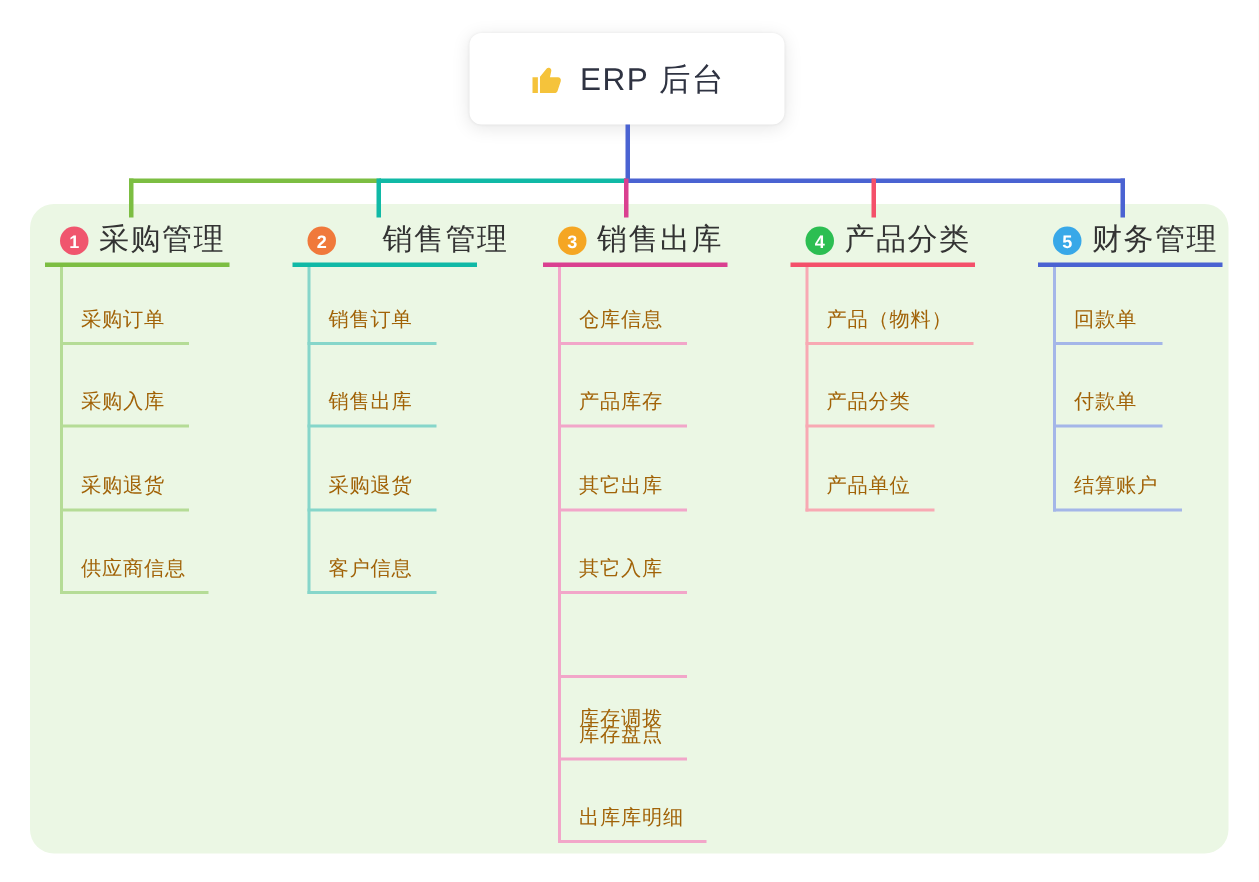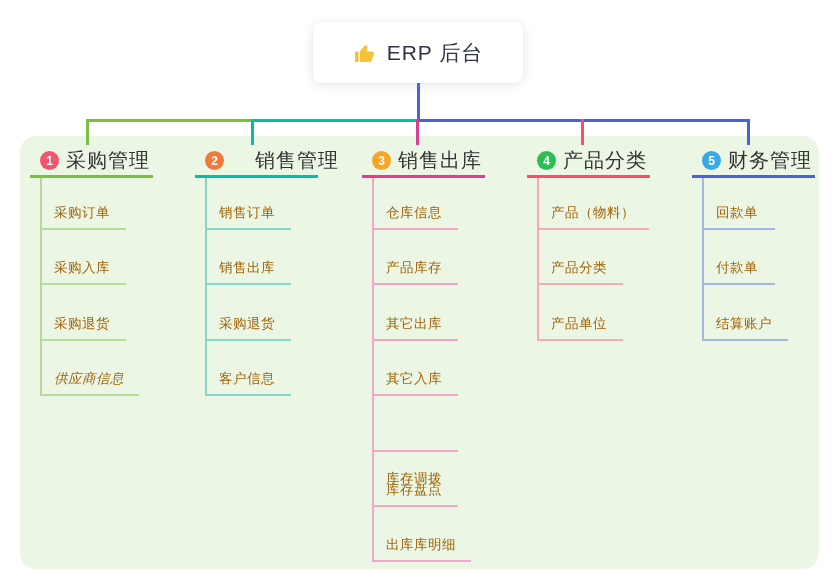--- a/index.html
+++ b/index.html
@@ -68,21 +68,21 @@
         <div class="branch-circle" style="left: 40px; top: 151px; background: rgb(240, 86, 110);">1</div>
         <div class="branch-label" style="left: 66px; top: 151px;">采购管理</div>
         <div class="hline" style="left: 30px; top: 175px; width: 123px; height: 3px; background: rgb(124, 190, 66);"></div>
         <div class="vline" style="left: 40px; top: 178px; width: 2px; height: 218.2px; background: rgb(181, 220, 150);"></div>
         <div class="sub-label" style="left: 54px; top: 204px;">采购订单</div>
         <div class="hline" style="left: 40px; top: 228px; width: 86px; height: 2px; background: rgb(181, 220, 150);"></div>
         <div class="sub-label" style="left: 54px; top: 259px; text-align: center;">采购入库</div>
         <div class="hline" style="left: 40px; top: 283px; width: 86px; height: 2px; background: rgb(181, 220, 150);"></div>
         <div class="sub-label" style="left: 54px; top: 315px;">采购退货</div>
         <div class="hline" style="left: 40px; top: 339px; width: 86px; height: 2px; background: rgb(181, 220, 150);"></div>
-        <div class="sub-label" style="left: 54px; top: 370px; font-style: italic;">供应商信息</div>
+        <div class="sub-label" style="left: 54px; top: 370px;">供应商信息</div>
         <div class="hline" style="left: 40px; top: 394px; width: 99px; height: 2px; background: rgb(181, 220, 150);"></div>
       </div>
       <div>
         <div class="branch-circle" style="left: 205px; top: 151px; background: rgb(240, 121, 59);">2</div>
         <div class="branch-label" style="left: 218px; top: 151px; margin-left: 37px;">销售管理</div>
         <div class="hline" style="left: 195px; top: 175px; width: 123px; height: 3px; background: rgb(16, 185, 166);"></div>
         <div class="vline" style="left: 205px; top: 178px; width: 2px; height: 218.2px; background: rgb(134, 214, 202);"></div>
         <div class="sub-label" style="left: 219px; top: 204px;">销售订单</div>
         <div class="hline" style="left: 205px; top: 228px; width: 86px; height: 2px; background: rgb(134, 214, 202);"></div>
         <div class="sub-label" style="left: 219px; top: 259px;">销售出库</div>

